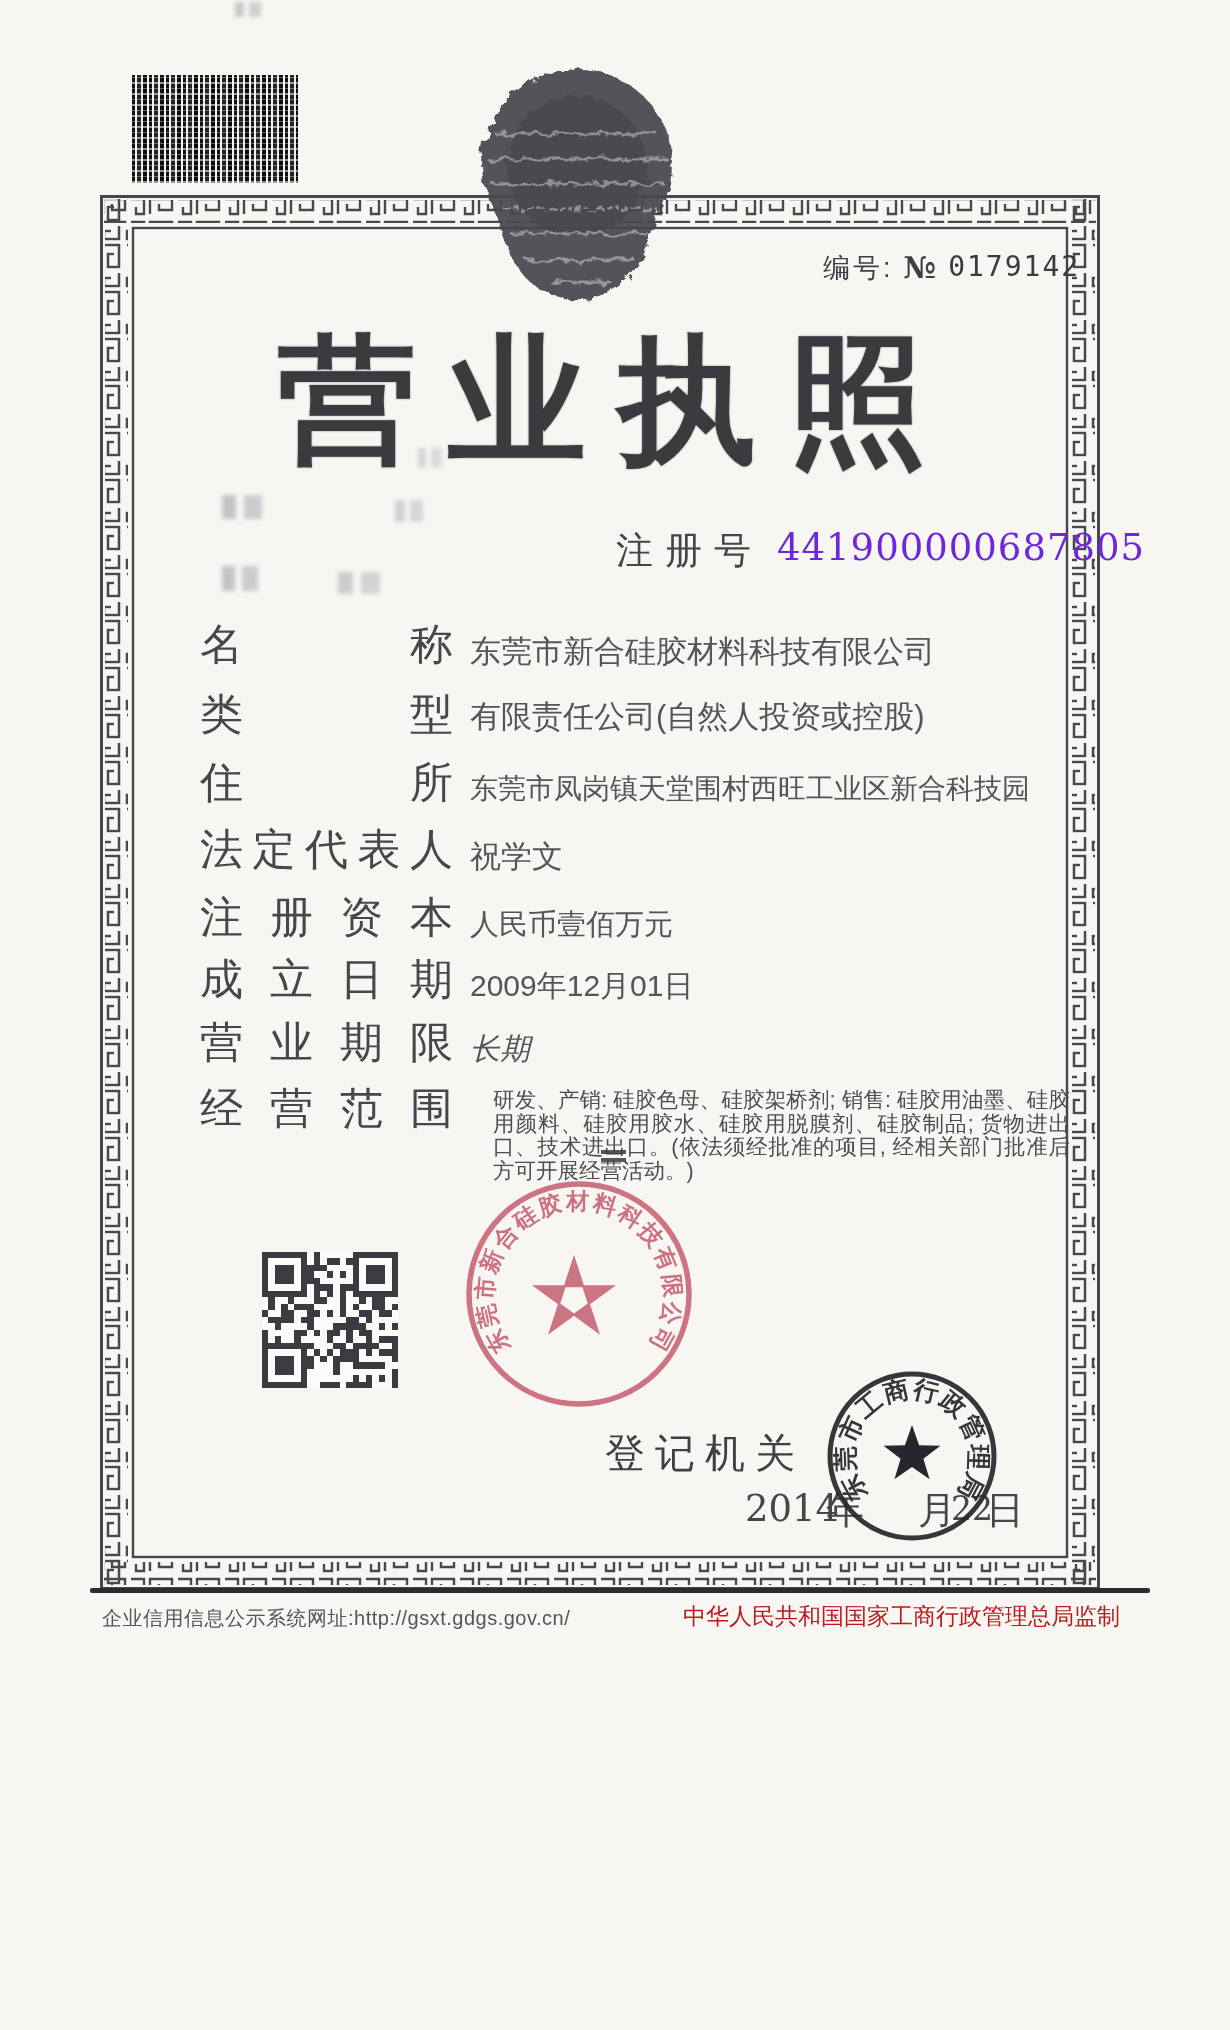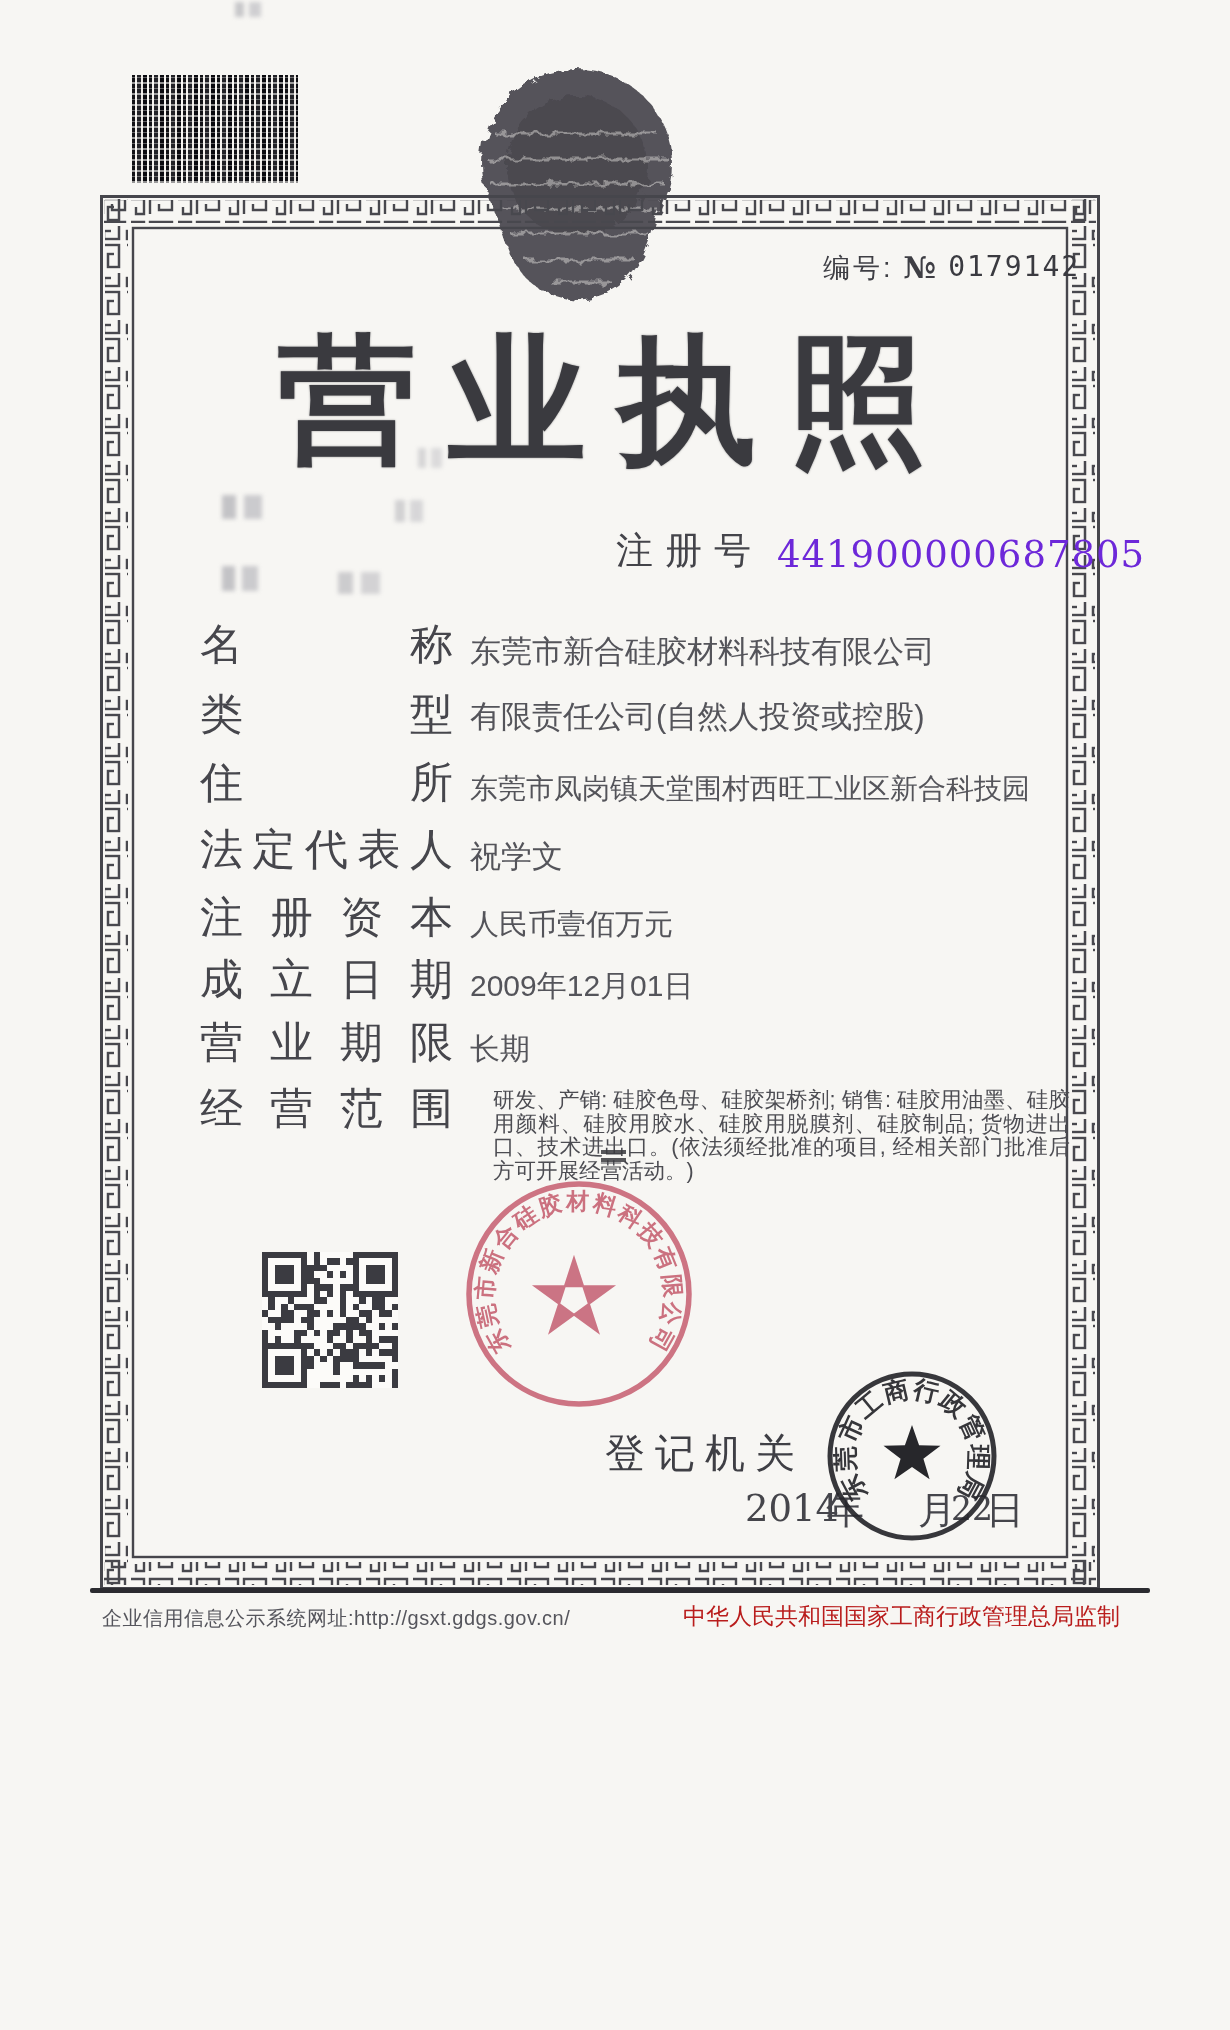--- a/index.html
+++ b/index.html
@@ -35,38 +35,38 @@
 
   
   .title-row {
     position:absolute; left:278px; top:322px; width:648px; height:160px;
     display:flex; justify-content:space-between; align-items:center;
     font-size:138px; font-weight:bold; color:#3a3a3f; z-index:2;
     text-shadow:0 0 2px rgba(45,45,50,.55);
   }
 
   
-  .reg-line { position:absolute; left:616px; top:526px; display:flex; align-items:flex-end; z-index:2; }
+  .reg-line { position:absolute; left:616px; top:526px; display:flex; align-items:flex-start; z-index:2; }
   .reg-line .lab { font-size:37px; letter-spacing:12px; color:#44444a; }
   .reg-line .val { font-family:"DejaVu Serif", serif; font-size:37px; margin-left:14px; color:#6d28d9; letter-spacing:1px; }
 
   
   .field-row { position:absolute; left:200px; width:870px; display:flex; align-items:flex-start; z-index:2; }
   .field-label {
     width:253px; display:flex; justify-content:space-between;
     font-size:43px; font-weight:500; color:#46464c; flex:none; line-height:1.05;
   }
   .field-value { margin-left:17px; color:#54545a; }
   .v0 { font-size:31px; margin-top:9px; }
   .v1 { font-size:31px; margin-top:4px; }
   .v2 { font-size:28px; margin-top:10px; }
   .v3 { font-size:31px; margin-top:9px; }
   .v4 { font-size:29px; margin-top:10px; }
   .v5 { font-size:30px; margin-top:9px; }
-  .v6 { font-size:30px; margin-top:9px; }
+  .v6 { font-size:30px; margin-top:9px;font-style:italic; }
   .v7 { font-size:21.5px; line-height:23.5px; width:588px; margin-top:3px; text-align:justify; color:#4c4c52;margin-left:40px; }
 
   
   .qr { position:absolute; left:262px; top:1252px; width:136px; height:136px; z-index:2; }
   .company-seal { position:absolute; left:453px; top:1168px; width:252px; height:252px; z-index:5; opacity:.92; }
   .authority-seal { position:absolute; left:820px; top:1364px; width:184px; height:184px; z-index:5; }
 
   .registrar { position:absolute; left:605px; top:1426px; font-size:40px; letter-spacing:10px; color:#3f3f45; z-index:2; }
 
   .date-line { position:absolute; left:0; top:0; width:996px; height:2030px; z-index:3; pointer-events:none; }

